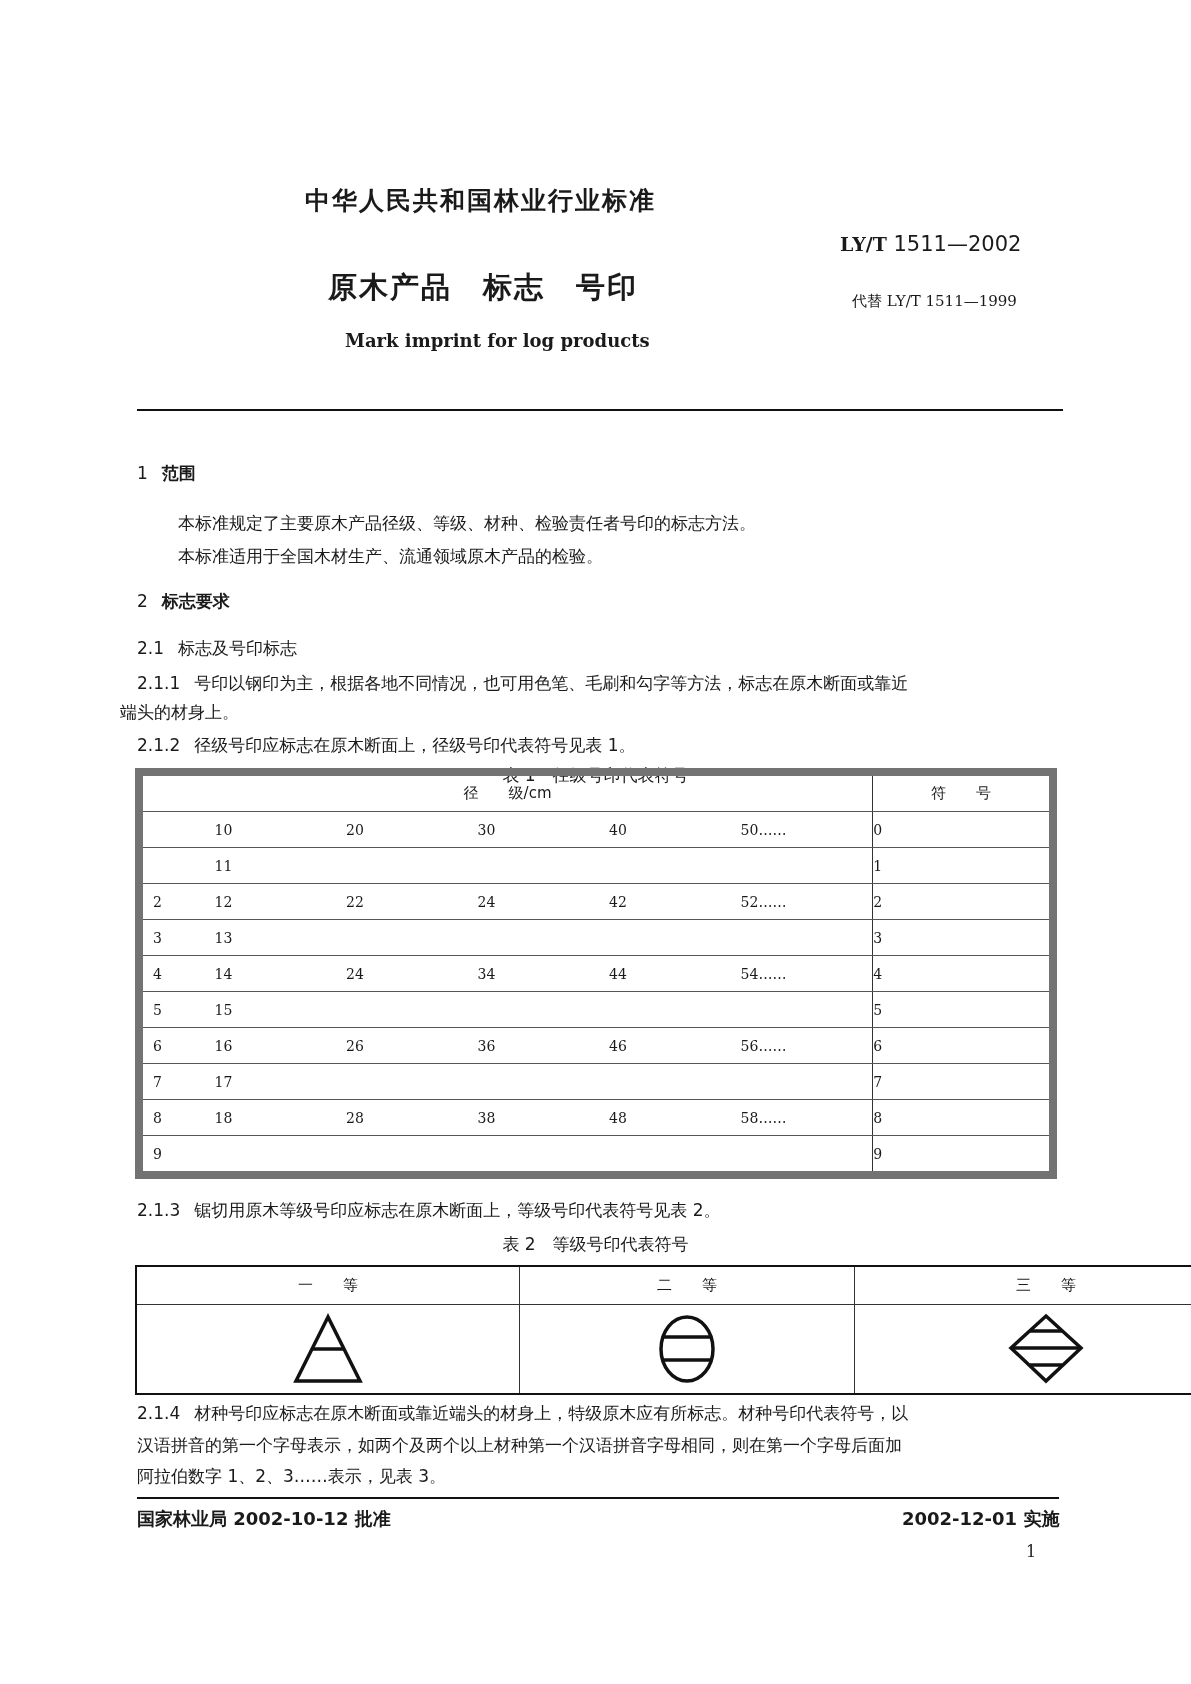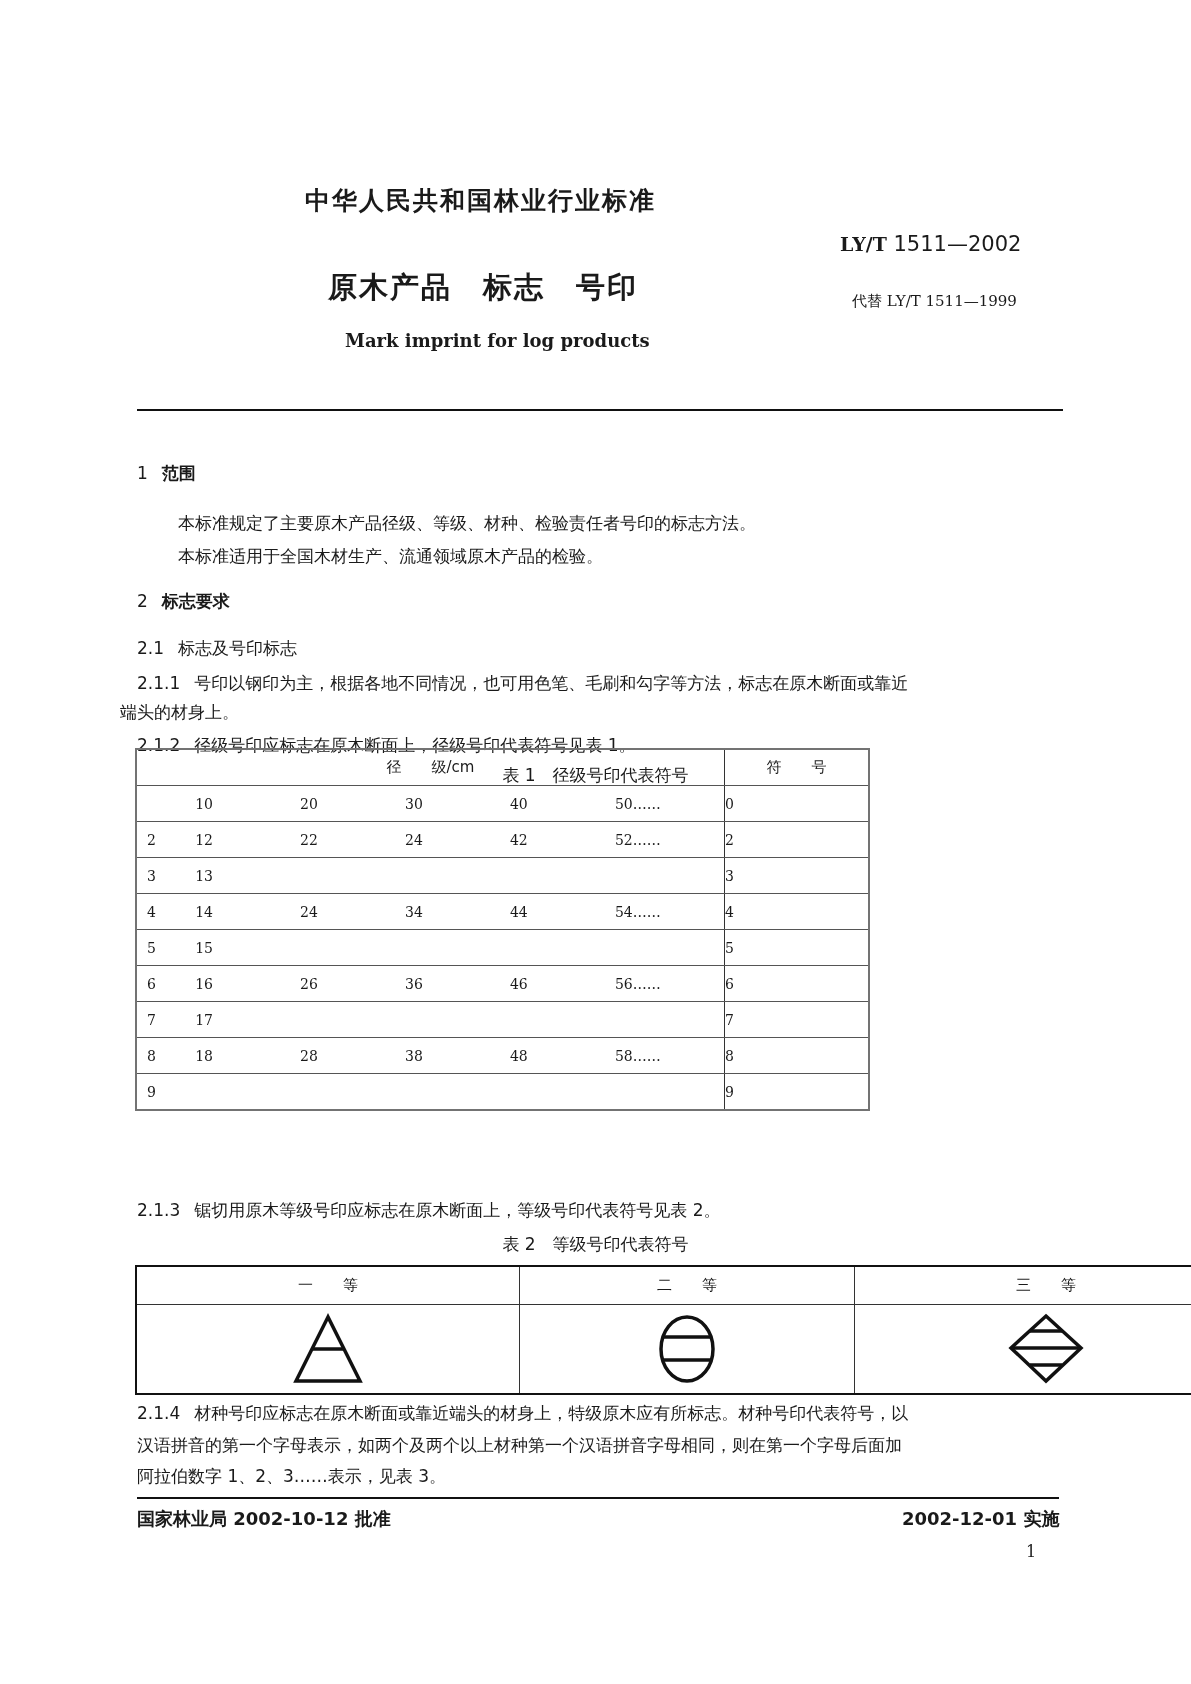--- a/index.html
+++ b/index.html
@@ -18,21 +18,21 @@
   #top-rule { left:137px; top:409px; width:926px; }
   #bottom-rule { left:137px; top:1497px; width:922px; }
 
   .h1 { font-size:17px; font-weight:bold; }
   .p { font-size:17px; }
   .sec-num { display:inline-block; margin-right:14px; font-weight:normal; }
 
   .caption { font-size:17px; left:0; width:1191px; text-align:center; }
 
   table { border-collapse:collapse; position:absolute; font-family:"DejaVu Serif", serif; font-size:14px; }
-  #table1 { left:135px; top:748px; width:735px; border:2px solid #737373; }
+  #table1 { left:135px; top:768px; width:922px; border:8px solid #737373; }
   #table1 td, #table1 th { height:35px; padding:0; border-bottom:1px solid #555; font-weight:normal; }
   #table1 th { font-family:"DejaVu Sans", sans-serif; font-size:15px; }
   #table1 .sym { border-left:1px solid #333; width:160px; }
   #table1 .c0 { width:55px; padding-left:10px; }
   #table1 .c { width:120px; }
   #table1 tr:last-child td { border-bottom:none; }
 
   #table2 { left:135px; top:1265px; width:1104px; border:2px solid #111; }
   #table2 th { height:35px; font-weight:normal; font-family:"DejaVu Sans", sans-serif; font-size:15px; border-bottom:1px solid #333; }
   #table2 td { height:86px; text-align:center; }
@@ -91,20 +91,29 @@
   </thead>
   <tbody id="t1body">
       <tr>
         <td class="c0"></td>
         <td class="c">10</td>
         <td class="c">20</td>
         <td class="c">30</td>
         <td class="c">40</td>
         <td class="c">50……</td>
         <td class="sym">0</td>
+      </tr>
+      <tr>
+        <td class="c0"></td>
+        <td class="c">11</td>
+        <td class="c"></td>
+        <td class="c"></td>
+        <td class="c"></td>
+        <td class="c"></td>
+        <td class="sym">1</td>
       </tr>
       <tr>
         <td class="c0">2</td>
         <td class="c">12</td>
         <td class="c">22</td>
         <td class="c">24</td>
         <td class="c">42</td>
         <td class="c">52……</td>
         <td class="sym">2</td>
       </tr>

